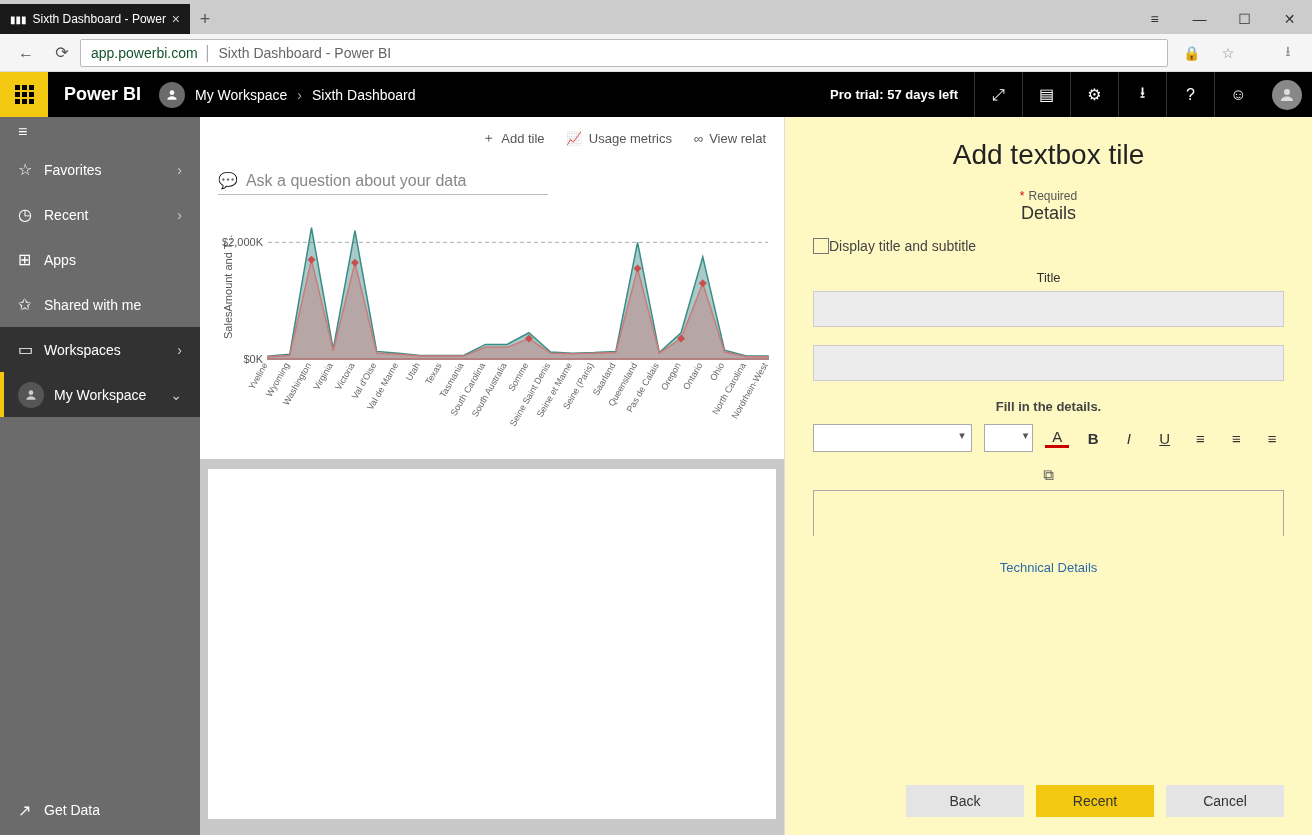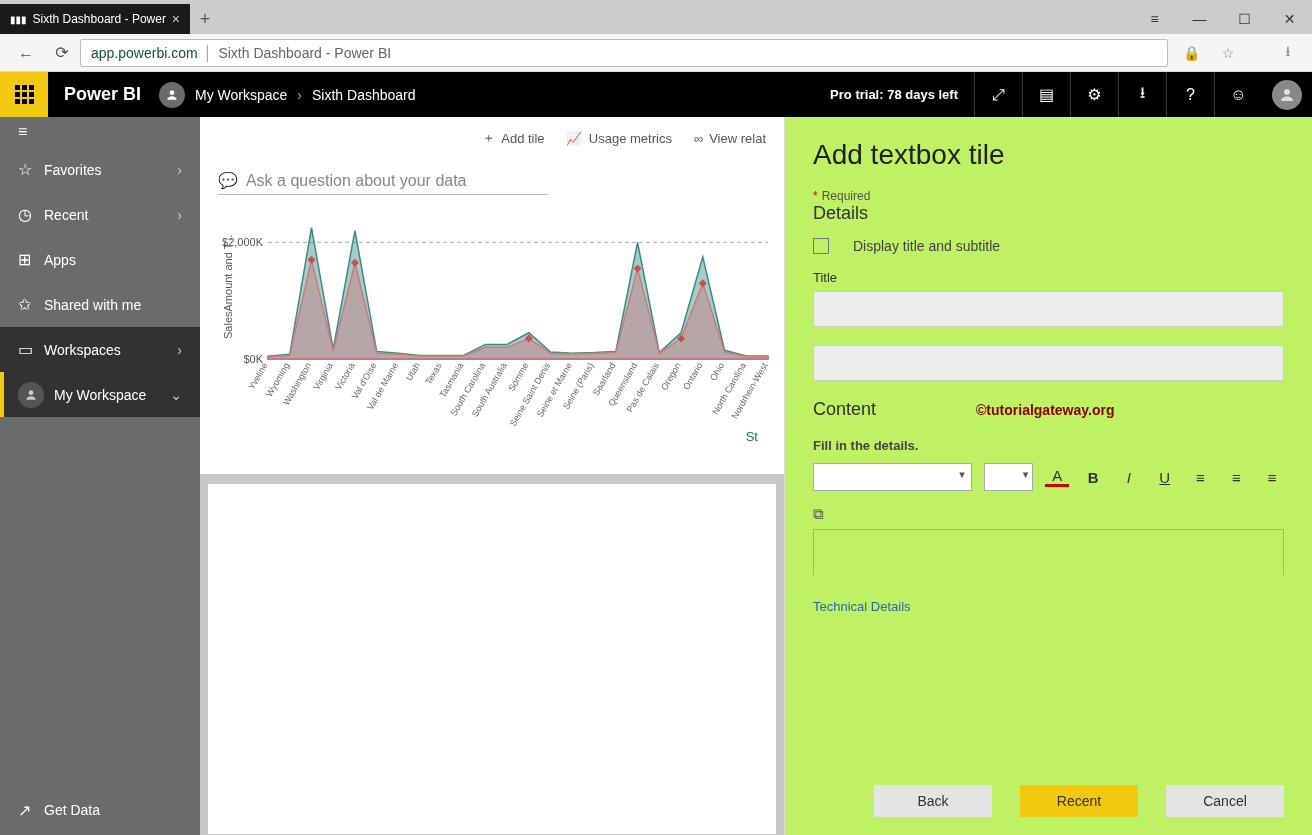--- a/index.html
+++ b/index.html
@@ -61,40 +61,40 @@
 .qa-bar { padding: 8px 18px 10px; background: #fff; }
 .qa-input { display: flex; align-items: center; gap: 8px; border-bottom: 1px solid #bbb; padding: 4px 0; width: 330px; color: #888; font-size: 16px; }
 
 .chart-area { background: #fff; padding: 4px 18px 30px; position: relative; }
 .chart-svg { display: block; }
 .state-link { color: #117865; font-size: 13px; text-align: right; padding-right: 8px; }
 
 .blank-tile { background: #fff; margin: 10px 8px 0 8px; height: 350px; }
 
 
-.side-panel { width: 528px; background: #bef264; border-left: 1px solid #ddd; padding: 22px 28px 18px 28px; display: flex; flex-direction: column; position: relative; }
+.side-panel { width: 528px; background: #fef9c3; border-left: 1px solid #ddd; padding: 22px 28px 18px 28px; display: flex; flex-direction: column; position: relative; text-align: center; }
 .panel-title { font-size: 28px; font-weight: 300; color: #222; margin-bottom: 18px; }
 .req { font-size: 12px; color: #555; }
 .req .ast { color: #c00; margin-right: 4px; }
 .section-h { font-size: 18px; color: #333; margin-bottom: 14px; }
-.chk-row { display: flex; align-items: center; gap: 24px; font-size: 14px; color: #444; margin-bottom: 16px; }
+.chk-row { display: flex; align-items: center; gap: 0; font-size: 14px; color: #444; margin-bottom: 16px; }
 .chk { width: 16px; height: 16px; border: 1px solid #777; }
 .field-label { font-size: 13px; color: #333; margin-bottom: 6px; }
 .field-input { height: 36px; background: #ececec; border: 1px solid #ccc; margin-bottom: 18px; }
 .formatting { display: flex; align-items: center; gap: 12px; margin-bottom: 14px; }
 .font-sel { width: 160px; height: 28px; border: 1px solid #aaa; background: #fff; position: relative; }
 .font-sel::after { content: "▾"; position: absolute; right: 6px; top: 4px; color: #555; font-size: 11px; }
 .size-sel { width: 50px; height: 28px; border: 1px solid #aaa; background: #fff; position: relative; }
 .size-sel::after { content: "▾"; position: absolute; right: 4px; top: 4px; color: #555; font-size: 11px; }
 .fmt-btn { width: 24px; height: 24px; display: flex; align-items: center; justify-content: center; color: #333; font-size: 15px; }
 .fmt-btn.u { text-decoration: underline; }
 .link-btn { font-size: 15px; color: #555; margin-bottom: 6px; }
 .editor { height: 46px; border: 1px solid #aaa; border-bottom: none; }
 .tech-link { color: #2b6aa8; font-size: 13px; margin-top: 24px; }
-.panel-buttons { margin-top: auto; display: flex; justify-content: flex-end; gap: 28px; padding-top: 20px; }
+.panel-buttons { margin-top: auto; display: flex; justify-content: flex-end; gap: 12px; padding-top: 20px; }
 .pbtn { width: 118px; height: 32px; display: flex; align-items: center; justify-content: center; font-size: 14px; }
 .pbtn.gray { background: #e4e4e4; color: #333; }
 .pbtn.yellow { background: #f2c811; color: #333; }
 .fill-details { font-size: 13px; color: #444; margin-bottom: 10px; font-weight: bold; }
 </style>
 </head>
 <body>
 
 <div class="browser-tabs">
   <div class="tab">
@@ -147,21 +147,21 @@
       <svg width="14" height="14" viewBox="0 0 24 24" fill="#fff">
           <circle cx="12" cy="8" r="4"></circle>
           <path d="M4 20c0-4 4-6 8-6s8 2 8 6"></path>
         </svg>
     </div>
     <span>My Workspace</span>
     <span class="chev">›</span>
     <span>Sixth Dashboard</span>
   </div>
   <div class="header-right">
-    <div class="trial">Pro trial: 78 days left</div>
+    <div class="trial">Pro trial: 57 days left</div>
     <div class="hdr-btn">⤢</div>
     <div class="hdr-btn">▤</div>
     <div class="hdr-btn">⚙</div>
     <div class="hdr-btn">⭳</div>
     <div class="hdr-btn">?</div>
     <div class="hdr-btn">☺</div>
     <div class="hdr-avatar">
       <svg width="18" height="18" viewBox="0 0 24 24" fill="#ddd">
           <circle cx="12" cy="8" r="4"></circle>
           <path d="M4 20c0-4 4-6 8-6s8 2 8 6"></path>
@@ -270,42 +270,37 @@
             <text x="0" y="0" transform="translate(376.0869565217391,156) rotate(-60)" text-anchor="end" font-size="9" fill="#666">Seine (Paris)</text>
             <text x="0" y="0" transform="translate(397.82608695652175,156) rotate(-60)" text-anchor="end" font-size="9" fill="#666">Saarland</text>
             <text x="0" y="0" transform="translate(419.5652173913043,156) rotate(-60)" text-anchor="end" font-size="9" fill="#666">Queensland</text>
             <text x="0" y="0" transform="translate(441.304347826087,156) rotate(-60)" text-anchor="end" font-size="9" fill="#666">Pas de Calais</text>
             <text x="0" y="0" transform="translate(463.04347826086956,156) rotate(-60)" text-anchor="end" font-size="9" fill="#666">Oregon</text>
             <text x="0" y="0" transform="translate(484.7826086956522,156) rotate(-60)" text-anchor="end" font-size="9" fill="#666">Ontario</text>
             <text x="0" y="0" transform="translate(506.52173913043475,156) rotate(-60)" text-anchor="end" font-size="9" fill="#666">Ohio</text>
             <text x="0" y="0" transform="translate(528.2608695652175,156) rotate(-60)" text-anchor="end" font-size="9" fill="#666">North Carolina</text>
             <text x="0" y="0" transform="translate(550,156) rotate(-60)" text-anchor="end" font-size="9" fill="#666">Nordrhein-West</text>
           </svg>
-        <div class="state-link">St</div>
       </div>
     </div>
     <div class="blank-tile"></div>
   </div>
 
   <div class="side-panel">
     <div class="panel-title">Add textbox tile</div>
     <div class="req"><span class="ast">*</span><span>Required</span></div>
     <div class="section-h">Details</div>
     <div class="chk-row">
       <div class="chk"></div>
       <span>Display title and subtitle</span>
     </div>
     <div class="field-label">Title</div>
     <div class="field-input"></div>
     <div class="field-input"></div>
 
-    <div style="display:flex; align-items:center; gap:100px; margin-bottom:18px;">
-      <div class="section-h" style="margin-bottom:0">Content</div>
-      <div style="color:#8b0000; font-weight:bold; font-size:14px">©tutorialgateway.org</div>
-    </div>
 
     <div class="fill-details">Fill in the details.</div>
     <div class="formatting">
       <div class="font-sel"></div>
       <div class="size-sel"></div>
       <div class="fmt-btn" style="border-bottom:3px solid #c00; height:20px">A</div>
       <div class="fmt-btn">
           <b>B</b>
         </div>
       <div class="fmt-btn">

